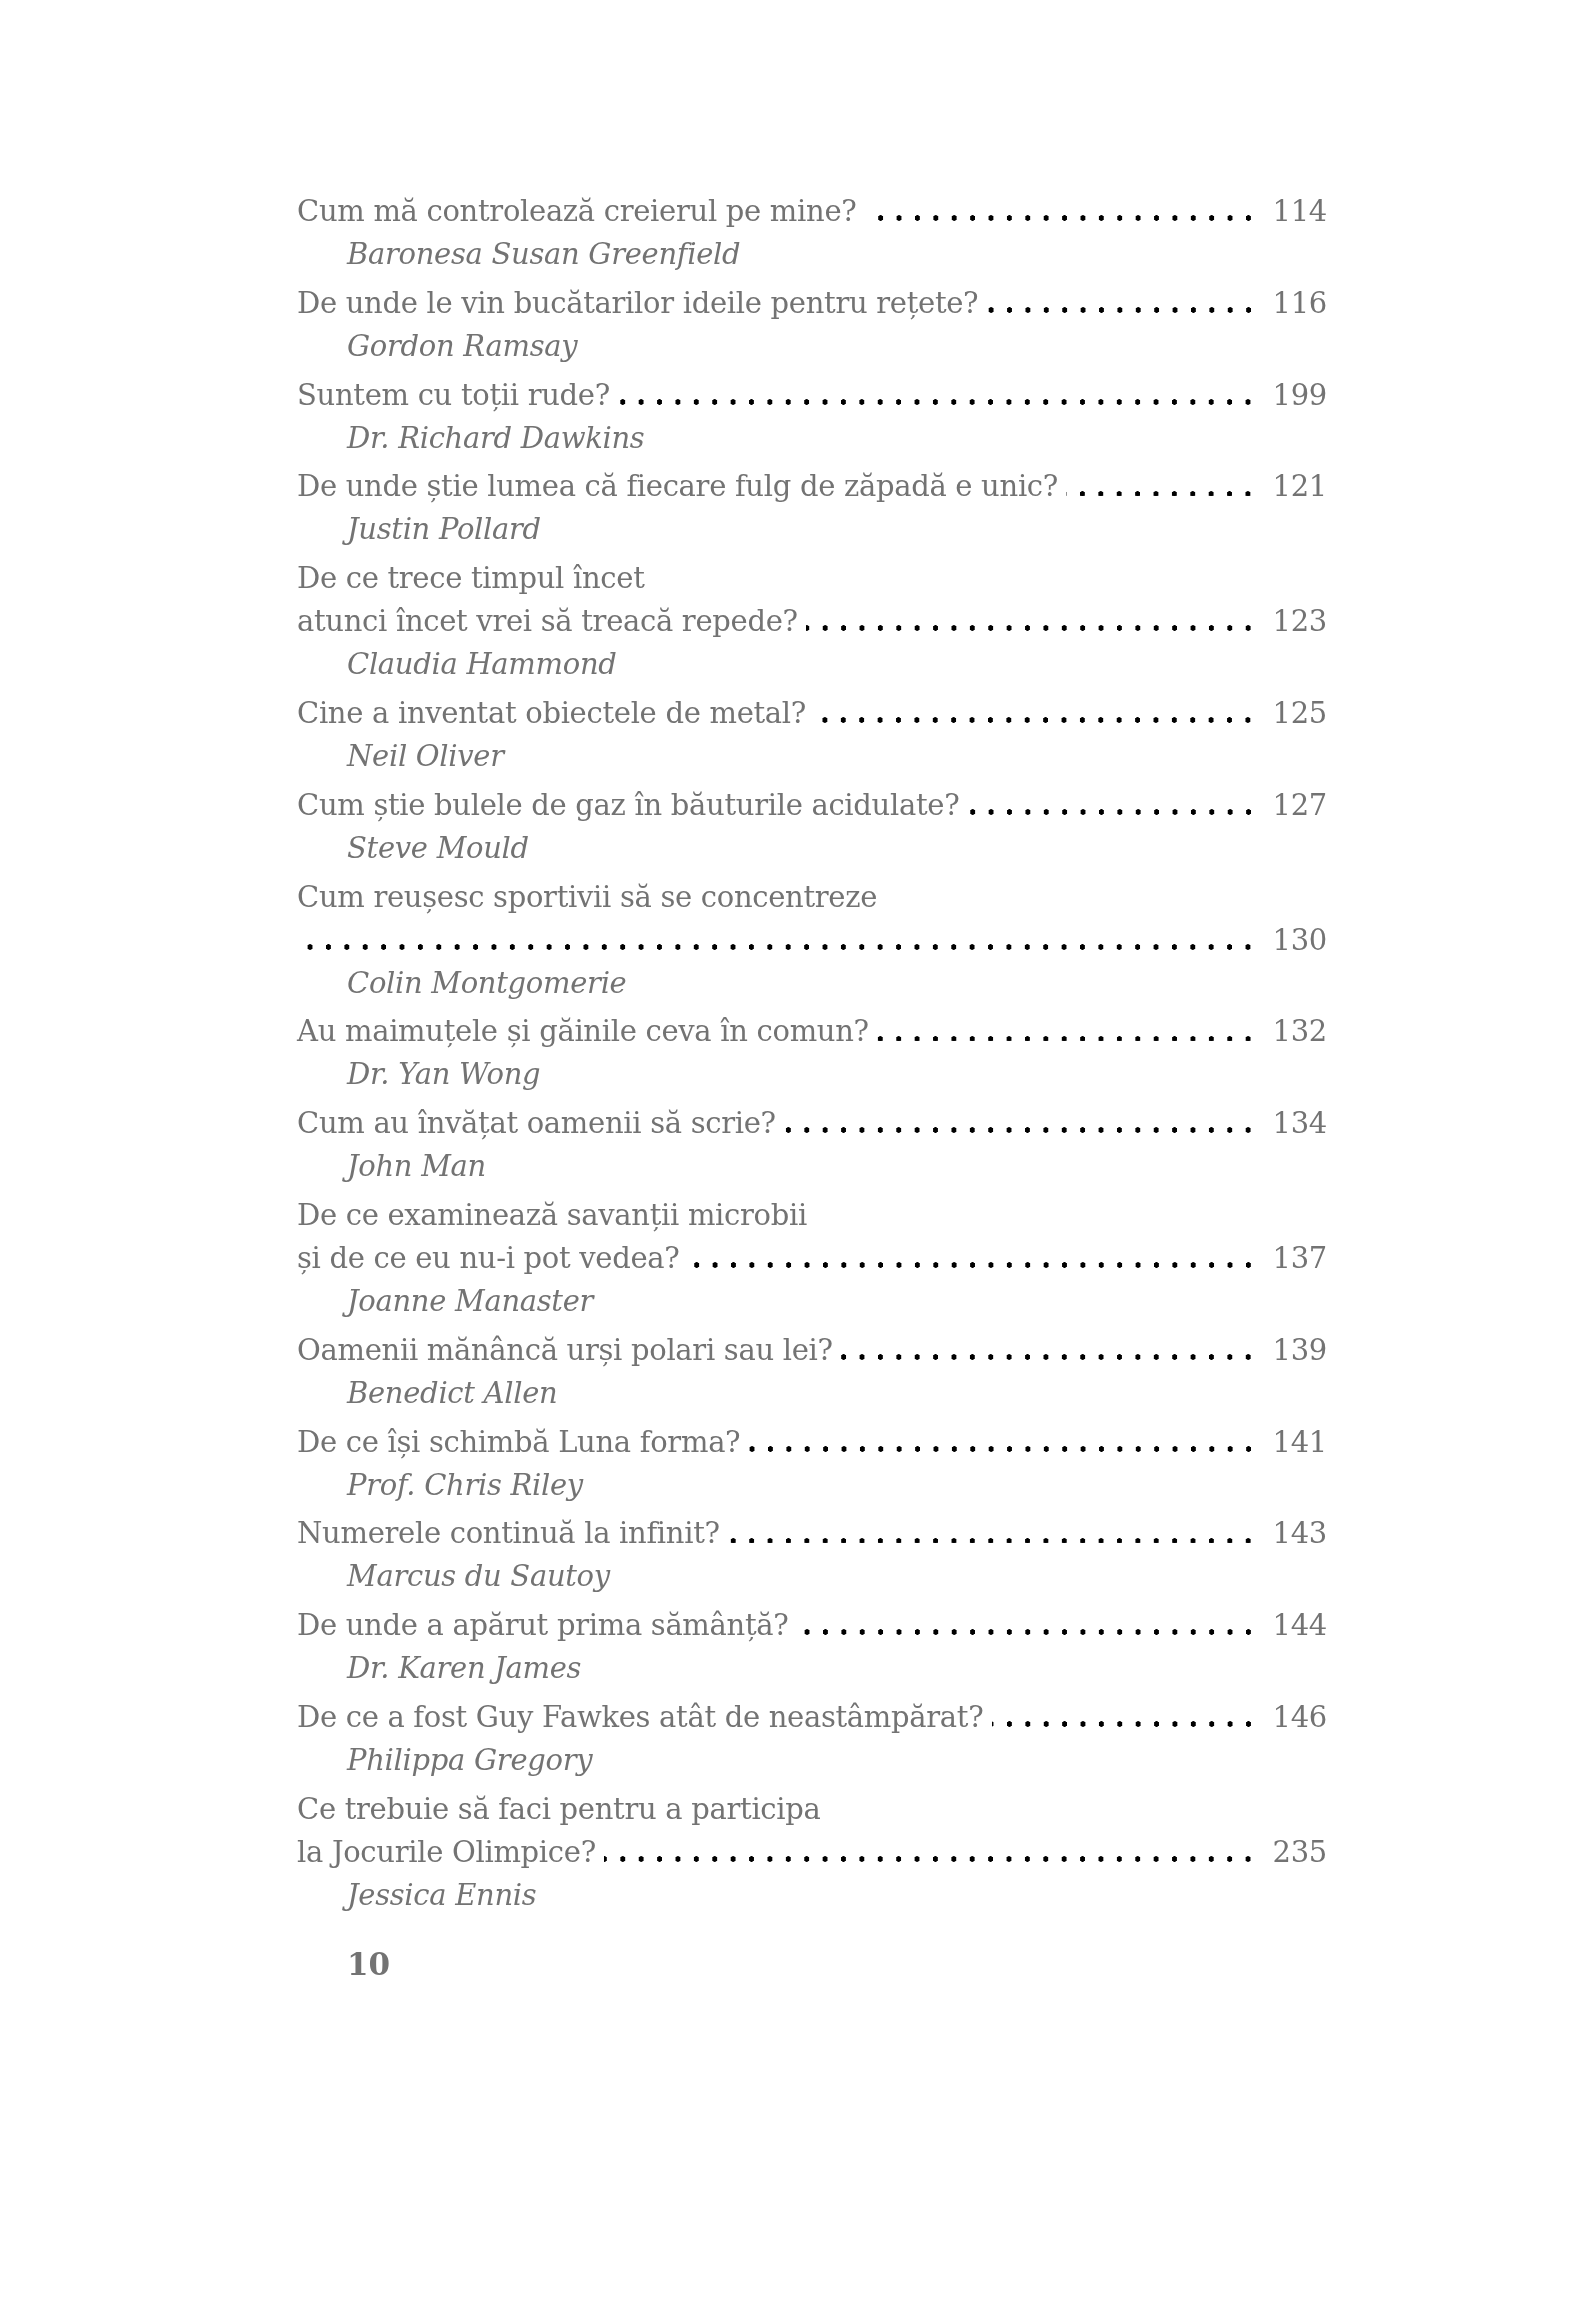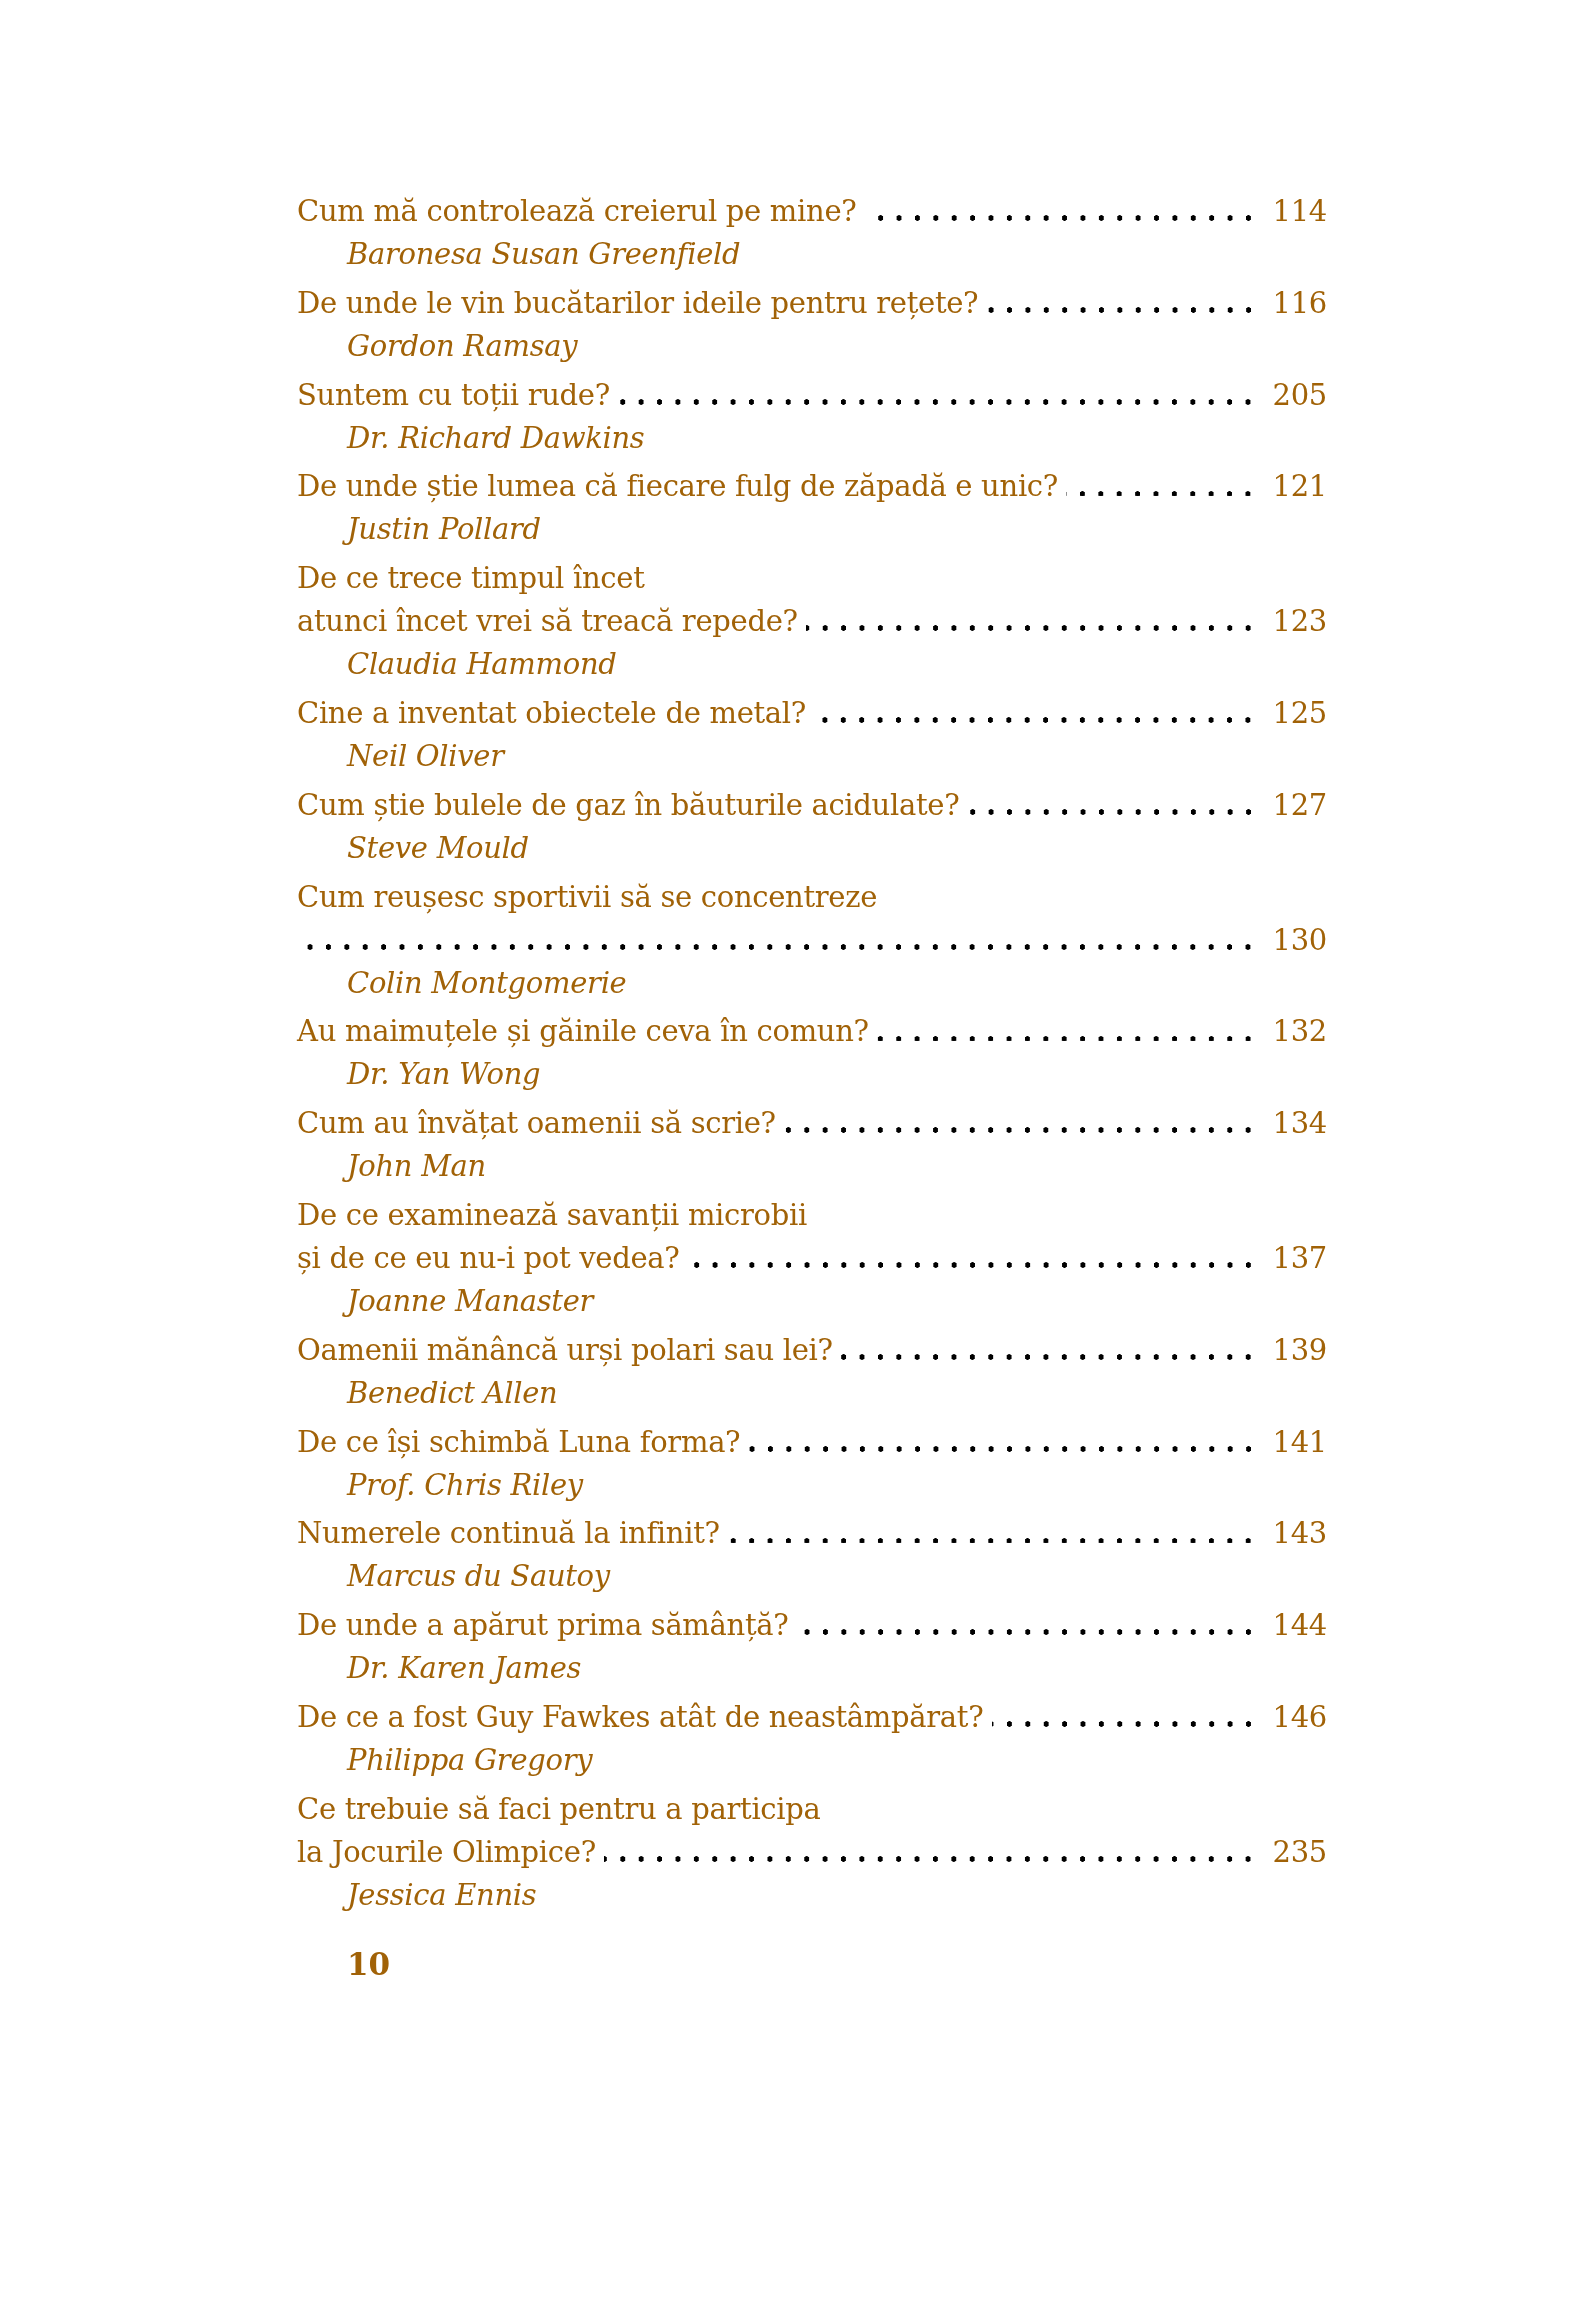--- a/index.html
+++ b/index.html
@@ -6,21 +6,21 @@
     margin: 0;
     padding: 0;
     background: #ffffff;
   }
   .page {
     position: relative;
     width: 1579px;
     height: 2319px;
     background: #ffffff;
     font-family: "DejaVu Serif", "Liberation Serif", serif;
-    color: #a16207;
+    color: #737373;
     overflow: hidden;
   }
   .toc {
     padding: 190px 252px 0 297px;
   }
   .entry {
     margin: 0 0 5.8px 0;
   }
   .qline, .qrow, .author {
     font-size: 29px;
@@ -77,21 +77,21 @@
       <span class="leader"></span>
       <span class="pageno">116</span>
     </div>
     <div class="author">Gordon Ramsay</div>
   </section>
 
   <section class="entry">
     <div class="qrow">
       <span class="qtext">Suntem cu toții rude?</span>
       <span class="leader"></span>
-      <span class="pageno">205</span>
+      <span class="pageno">199</span>
     </div>
     <div class="author">Dr. Richard Dawkins</div>
   </section>
 
   <section class="entry">
     <div class="qrow">
       <span class="qtext">De unde știe lumea că fiecare fulg de zăpadă e unic?</span>
       <span class="leader"></span>
       <span class="pageno">121</span>
     </div>

